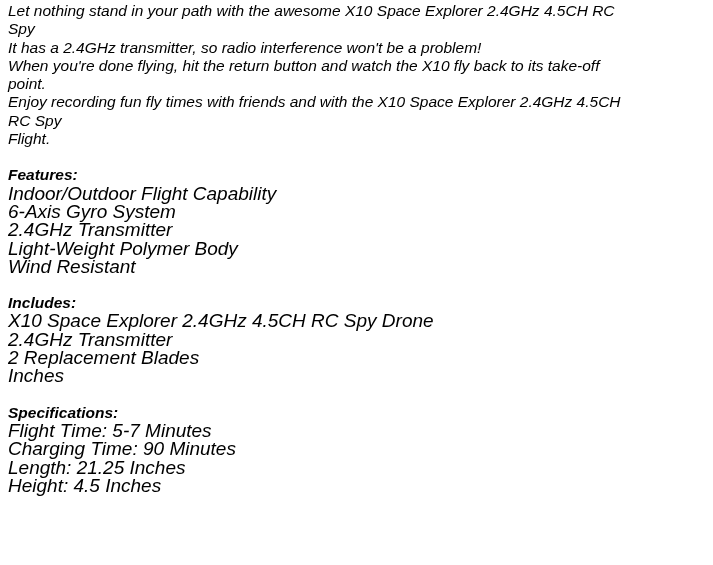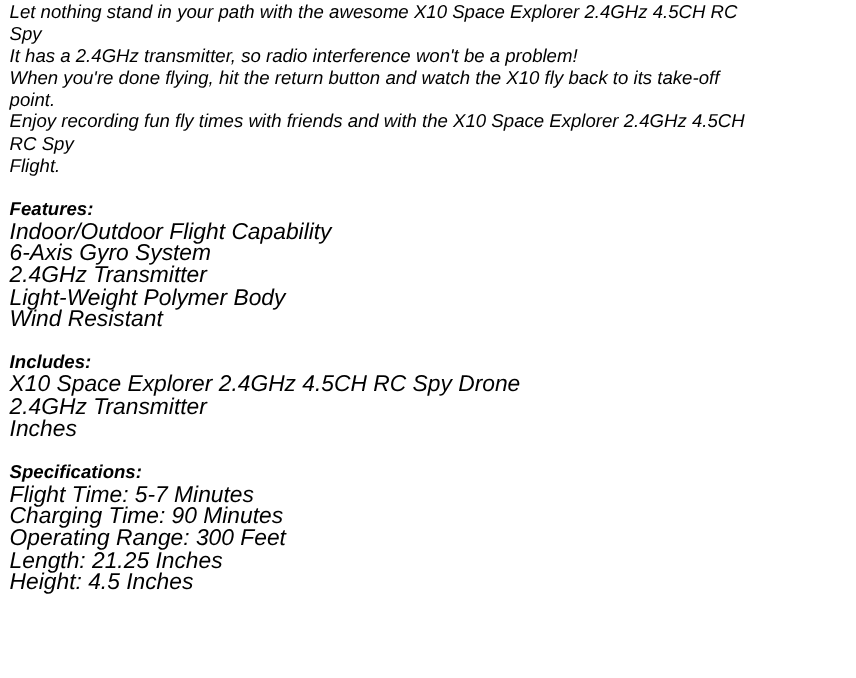--- a/index.html
+++ b/index.html
@@ -70,28 +70,28 @@
       <li>Light-Weight Polymer Body</li>
       <li>Wind Resistant</li>
     </ul>
   </div>
 
   <div class="section">
     <div class="section-heading">Includes:</div>
     <ul class="item-list">
       <li>X10 Space Explorer 2.4GHz 4.5CH RC Spy Drone</li>
       <li>2.4GHz Transmitter</li>
+      <li>2 Replacement Blades</li>
       <li>Inches</li>
     </ul>
   </div>
 
   <div class="section">
     <div class="section-heading">Specifications:</div>
     <ul class="item-list">
       <li>Flight Time: 5-7 Minutes</li>
       <li>Charging Time: 90 Minutes</li>
-      <li>Operating Range: 300 Feet</li>
       <li>Length: 21.25 Inches</li>
       <li>Height: 4.5 Inches</li>
     </ul>
   </div>
 
 </div>
 
 </body></html>

